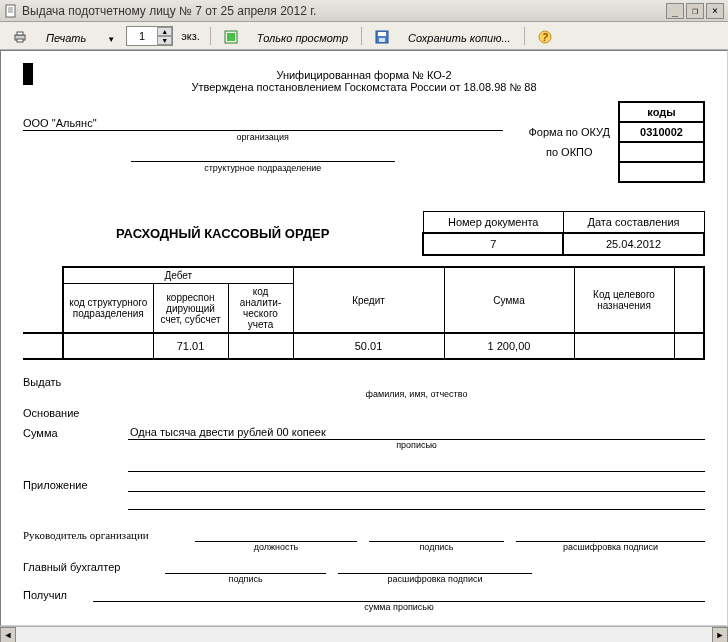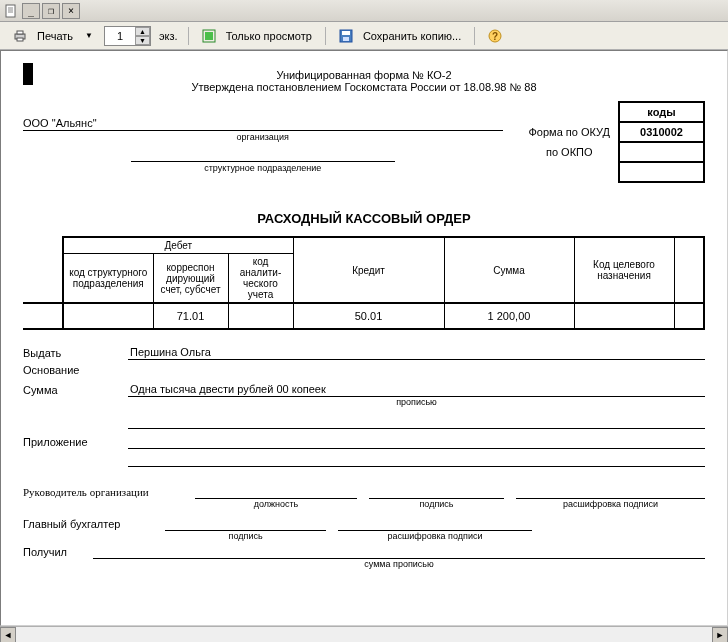--- a/index.html
+++ b/index.html
@@ -38,25 +38,26 @@
     .toolbar {
       height: 28px;
       background: #efede5;
       border-bottom: 1px solid #b0b0b0;
       display: flex;
       align-items: center;
       padding: 0 6px;
       gap: 4px;
     }
     .tb-btn {
-      display: flex; align-items: center; gap: 10px;
+      display: flex; align-items: flex-end; gap: 19px;
       padding: 2px 6px;
       border: 1px solid transparent;
       height: 22px;
       font-size: 11px;
+      font-style: italic;
     }
     .tb-sep { width: 1px; height: 18px; background: #b0b0b0; margin: 0 2px; }
     .tb-icon { width: 14px; height: 14px; display: inline-flex; }
     .spinner {
       display: flex; align-items: center;
       border: 1px solid #888; background: #fff;
       height: 20px;
     }
     .spinner input { width: 30px; border: none; text-align: center; font-size: 11px; }
     .spinner-btns { display: flex; flex-direction: column; }
@@ -152,20 +153,21 @@
 
 <div class="titlebar">
   <span class="titlebar-icon">
     <svg width="14" height="14" viewBox="0 0 14 14">
         <rect x="2" y="1" width="9" height="12" fill="#fff" stroke="#666"></rect>
         <line x1="4" y1="4" x2="9" y2="4" stroke="#888"></line>
         <line x1="4" y1="6" x2="9" y2="6" stroke="#888"></line>
         <line x1="4" y1="8" x2="9" y2="8" stroke="#888"></line>
       </svg>
   </span>
+  <span class="titlebar-title">Выдача подотчетному лицу № 7 от 25 апреля 2012 г.</span>
   <div class="titlebar-btns">
     <div class="win-btn">_</div>
     <div class="win-btn">❐</div>
     <div class="win-btn">×</div>
   </div>
 </div>
 
 <div class="toolbar">
   <div class="tb-btn">
     <span class="tb-icon">
@@ -253,20 +255,32 @@
         <tr>
               <td class="form-label" style="border:none;"></td>
               <td class="thick codes-cell" style="height:20px;"></td>
             </tr>
       </tbody>
         </table>
     </div>
 
     <div class="doc-main-title">
       <div class="doc-title">РАСХОДНЫЙ КАССОВЫЙ ОРДЕР</div>
+      <table class="numdate-table">
+        <tbody>
+            <tr>
+          <th>Номер документа</th>
+          <th>Дата составления</th>
+        </tr>
+        <tr>
+          <td class="val">7</td>
+          <td class="val">25.04.2012</td>
+        </tr>
+      </tbody>
+        </table>
     </div>
 
     <table class="debit-table">
       <tbody>
           <tr>
         <th rowspan="2" class="noborder-cell" style="width:40px;"></th>
         <th colspan="3" class="lt tt">Дебет</th>
         <th rowspan="2" class="tt">Кредит</th>
         <th rowspan="2" class="tt" style="width:130px;">Сумма</th>
         <th rowspan="2" class="tt" style="width:100px;">Код целевого назначения</th>
@@ -286,22 +300,25 @@
         <td>1 200,00</td>
         <td></td>
         <td class="rt"></td>
       </tr>
     </tbody>
       </table>
 
     <div class="fields">
       <div class="fld-row">
         <div class="fld-label">Выдать</div>
-        <div class="fld-line">Першина Ольга</div>
-      </div>
+      </div>
+      <div class="caption-row">
+          <div class="fld-label"></div>
+          <div class="fld-line fld-caption">фамилия, имя, отчество</div>
+        </div>
 
       <div class="fld-row">
         <div class="fld-label">Основание</div>
       </div>
 
       <div class="fld-row" style="margin-top:6px;">
         <div class="fld-label">Сумма</div>
         <div class="fld-line">Одна тысяча двести рублей 00 копеек</div>
       </div>
       <div class="caption-row">

